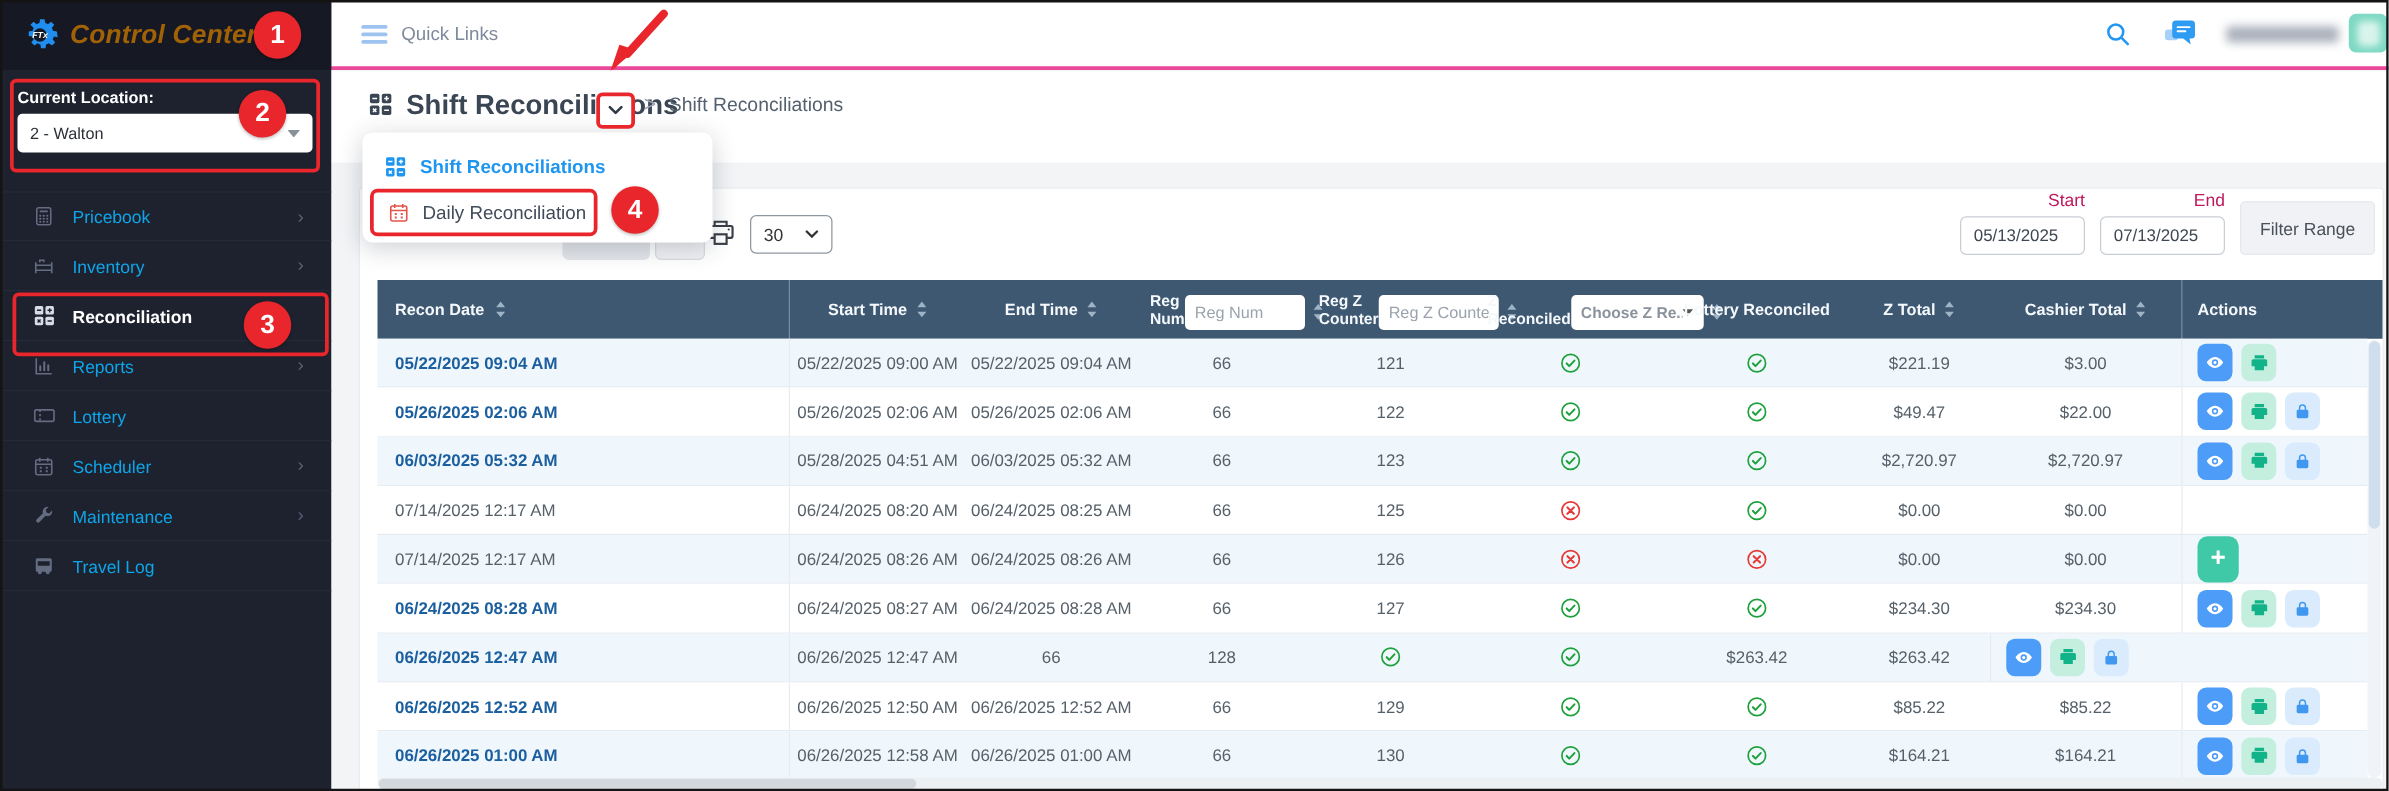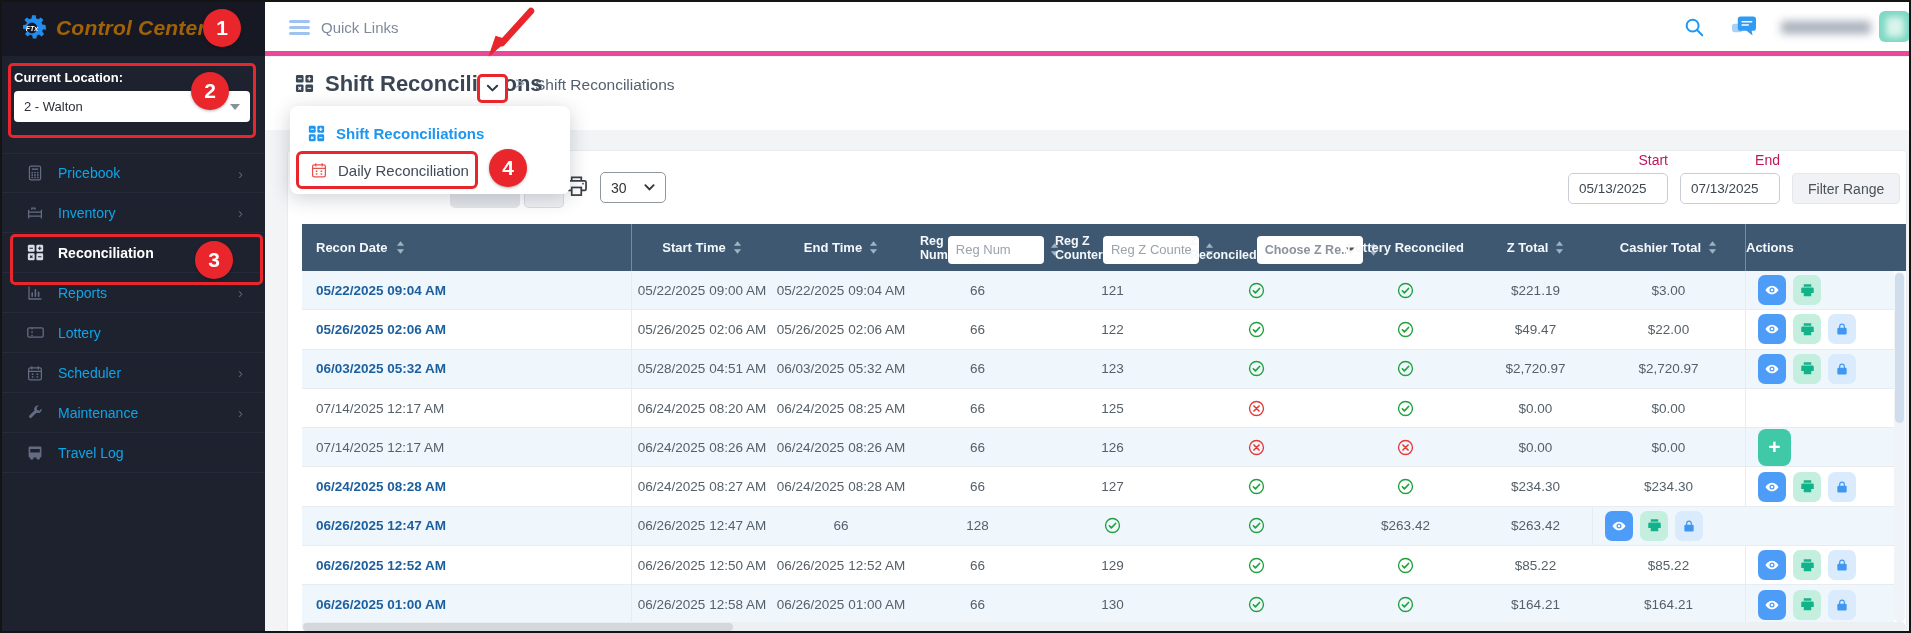--- a/index.html
+++ b/index.html
@@ -24,21 +24,21 @@
   .nav { position:absolute; left:0; top:153px; width:100%; }
   .nav-item { height:40px; display:flex; align-items:center; padding-left:26px; gap:14px; border-bottom:1px solid #262a38; cursor:pointer; }
   .nav-item:first-child { border-top:1px solid #262a38; }
   .nav-ico { width:18px; display:flex; justify-content:center; color:#646c82; }
   .nav-label { font-size:14px; color:#0ea5e9; font-weight:500; }
   .nav-chev { margin-left:auto; margin-right:22px; color:#596075; font-size:15px; }
   .nav-item.active .nav-label { color:#ffffff; font-weight:700; }
   .nav-item.active .nav-ico { color:#d6dce8; }
 
   
-  .topbar { position:absolute; left:265px; top:0; width:1646px; height:56px; background:#fff; border-bottom:5px solid #ec4899; z-index:5; }
+  .topbar { position:absolute; left:265px; top:0; width:1646px; height:56px; background:#fff; border-bottom:3px solid #ec4899; z-index:5; }
   .hamburger { position:absolute; left:24px; top:20px; width:21px; cursor:pointer; }
   .hamburger i { display:block; height:3px; border-radius:2px; background:#9ec3f0; margin-bottom:3px; }
   .quick-links { position:absolute; left:56px; top:19px; font-size:15px; color:#7e8a9b; }
   .search-btn { position:absolute; left:1418px; top:16px; cursor:pointer; }
   .chat-btn { position:absolute; left:1466px; top:15px; cursor:pointer; }
   .user-name-blur { position:absolute; left:1516px; top:21px; width:90px; height:13px; background:#aab1bc; border-radius:3px; filter:blur(4px); }
   .avatar { position:absolute; left:1614px; top:11px; width:31px; height:31px; border-radius:6px; background:#7ed9c4; overflow:hidden; }
   .avatar i { position:absolute; left:7px; top:6px; width:18px; height:20px; background:#d9f4ec; border-radius:4px; filter:blur(3px); display:block; }
 
   
@@ -60,30 +60,30 @@
   .print-tool { position:absolute; left:565px; top:176px; z-index:5; color:#3a3f46; cursor:pointer; }
   .len-select { position:absolute; left:600px; top:172px; width:66px; height:31px; border:1px solid #8f989f; border-radius:5px;
                 background:#fff; display:flex; align-items:center; justify-content:space-between; padding:0 10px; z-index:5; cursor:pointer; }
   .len-select .val { font-size:14px; color:#333; }
 
   
   .filters { position:absolute; left:1568px; top:152px; display:flex; gap:12px; align-items:flex-end; z-index:5; }
   .fcol { display:flex; flex-direction:column; align-items:flex-end; gap:5px; }
   .flabel { font-size:14px; color:#be185d; }
   .fdate { width:100px; height:31px; border:1px solid #c9ced6; border-radius:5px; padding:0 10px; font-size:13.5px; color:#3f4752; font-family:"Liberation Sans",sans-serif; }
-  .filter-btn { height:31px; padding:0 15px; background:#f0f2f5; border:1px solid #e4e7ec; border-radius:4px; font-size:14px; color:#4a5158; cursor:pointer; font-family:"Liberation Sans",sans-serif; }
+  .filter-btn { height:43px; padding:0 15px; background:#f0f2f5; border:1px solid #e4e7ec; border-radius:4px; font-size:14px; color:#4a5158; cursor:pointer; font-family:"Liberation Sans",sans-serif; }
 
   
   .grid { display:grid; grid-template-columns:330px 140px 138px 135px 135px 152px 147px 113px 153px 149px; }
   .table { position:absolute; left:302px; top:224px; width:1604px; z-index:3; }
   .thead { background:#3e5872; height:47px; width:1604px; }
   .th { display:flex; align-items:center; color:#f4f8fb; font-size:13px; font-weight:600; }
   .th-recon { padding-left:14px; gap:8px; border-right:1px solid rgba(255,255,255,.30); }
   .th-c { justify-content:center; gap:7px; }
-  .th-actions { border-left:1px solid rgba(255,255,255,.30); }
+  .th-actions { padding-left:12px; border-left:1px solid rgba(255,255,255,.30); }
   .th-input { align-items:center; justify-content:flex-start; padding:4px 6px 0 10px; }
   .th-input .lbl { font-size:12.5px; margin-bottom:3px; font-weight:600; }
   .th-input .row { display:flex; align-items:center; gap:6px; width:100%; }
   .th-input input { width:96px; height:28px; border:none; border-radius:4px; padding:0 8px; font-size:13px; color:#3d454e; font-family:"Liberation Sans",sans-serif; }
   .th-input input::placeholder { color:#9aa3ad; }
   .fake-select { width:106px; height:28px; background:#fff; border-radius:4px; display:flex; align-items:center; justify-content:space-between; padding:0 8px; cursor:pointer; }
   .fake-select .ph { font-size:12.5px; color:#8a929c; white-space:nowrap; overflow:hidden; }
   .sort { display:flex; flex-direction:column; line-height:0; color:#9fb3c6; cursor:pointer; }
   .tbody .trow { height:39.3px; border-bottom:1px solid #e7ecf1; width:1592px; background:#fff; }
   .tbody .trow:nth-child(odd) { background:#eff7fd; }

